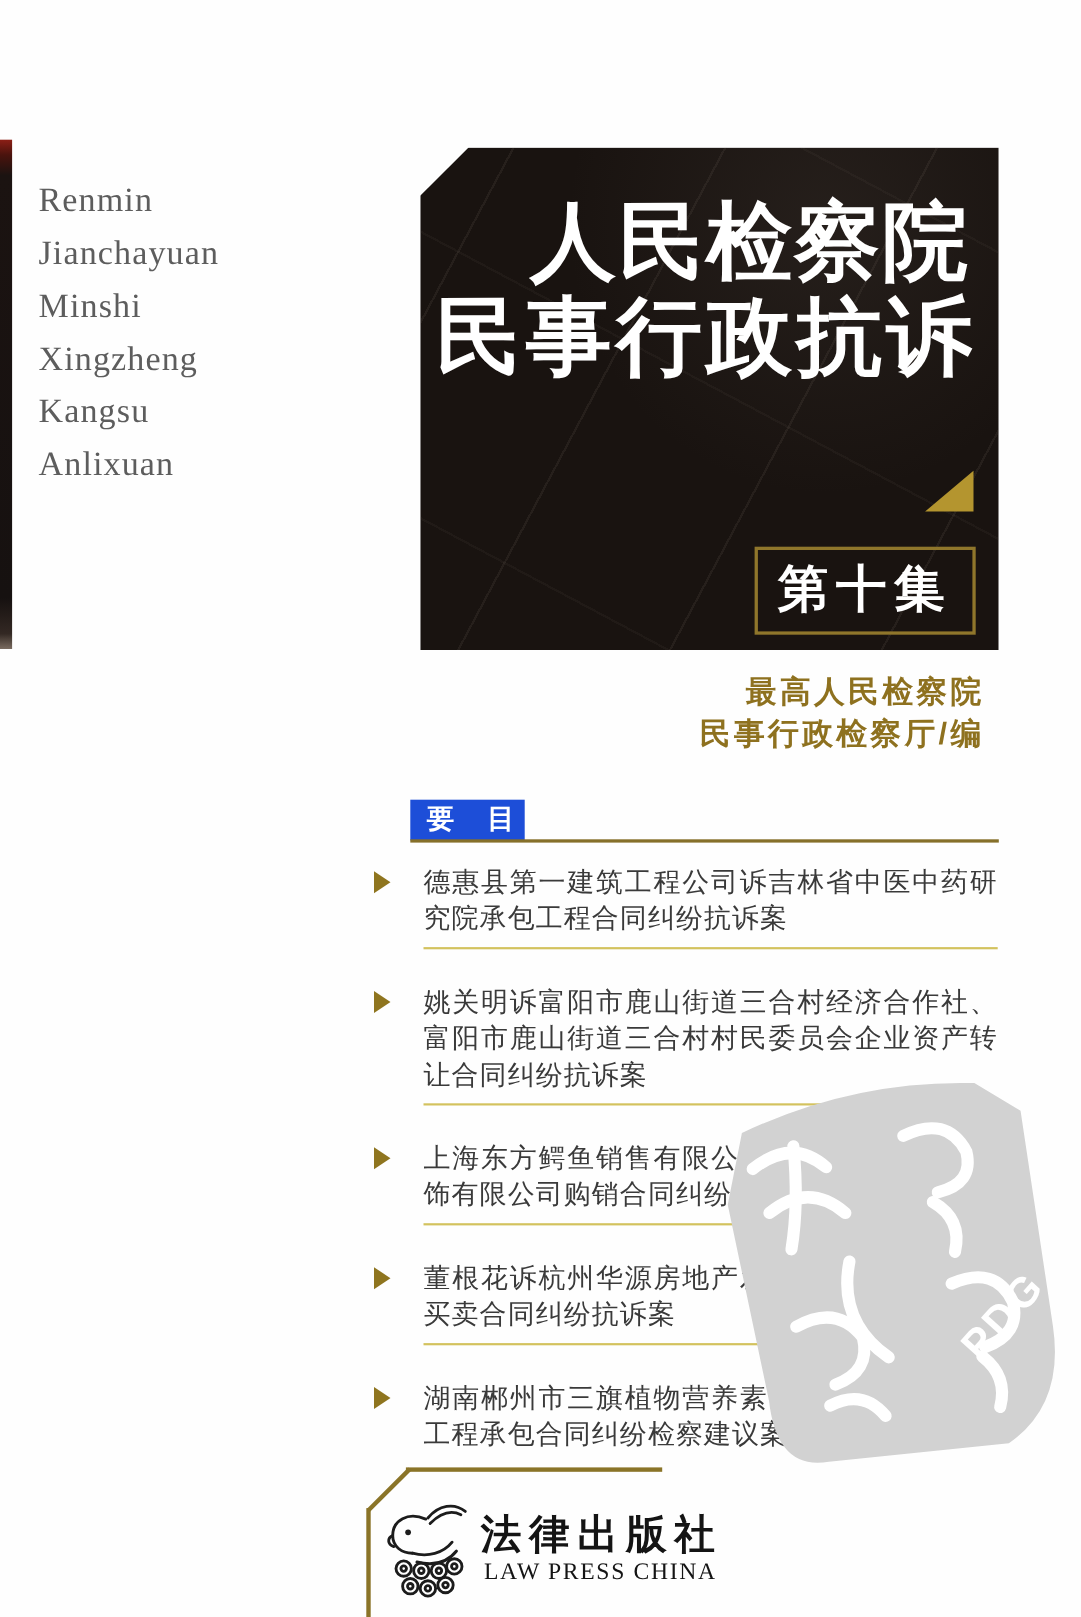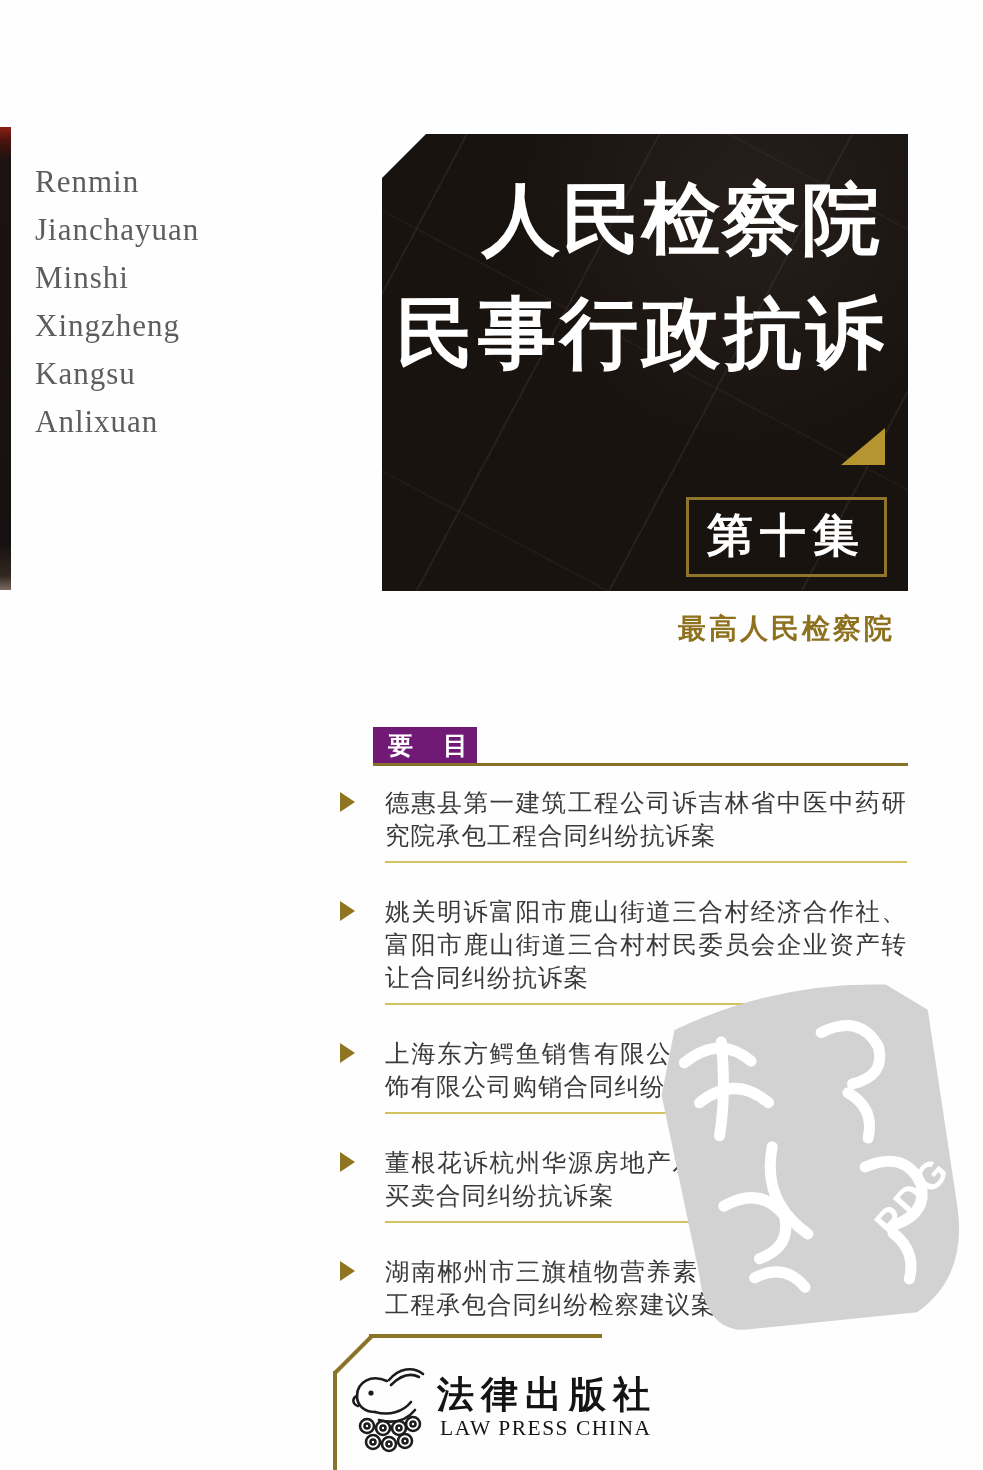--- a/index.html
+++ b/index.html
@@ -18,38 +18,38 @@
   
   .title-panel{position:absolute;left:382px;top:134px;width:526px;height:457px;
     background:
       radial-gradient(ellipse at 70% 15%,rgba(95,85,78,.18),transparent 45%),
       repeating-linear-gradient(118deg,transparent 0 74px,rgba(120,108,98,.14) 74px 76px,transparent 76px 170px),
       repeating-linear-gradient(28deg,transparent 0 105px,rgba(100,90,82,.10) 105px 107px,transparent 107px 230px),
       #191310;
     clip-path:polygon(44px 0,100% 0,100% 100%,0 100%,0 44px);}
   .title-line1{position:absolute;right:26px;top:34px;color:#fff;font-size:78px;font-weight:bold;
     letter-spacing:2px;white-space:nowrap;}
-  .title-line2{position:absolute;left:14px;top:148px;color:#fff;font-size:78px;font-weight:bold;
+  .title-line2{position:absolute;left:14px;top:121px;color:#fff;font-size:78px;font-weight:bold;
     letter-spacing:4px;white-space:nowrap;text-align:center;}
   .title-line3{position:absolute;right:18px;top:232px;color:#bf2317;font-size:76px;font-weight:bold;
     letter-spacing:50px;white-space:nowrap;}
 
   .volume-wrap{position:absolute;right:21px;bottom:14px;}
   .volume-triangle{position:absolute;top:-37px;right:2px;width:0;height:0;
     border-left:44px solid transparent;border-bottom:37px solid #b4952f;}
   .volume-box{position:relative;border:3px solid #8f762b;padding:5px 18px 7px 18px;
     color:#fff;font-size:46px;font-weight:bold;letter-spacing:7px;white-space:nowrap;margin-top:32px;}
 
   
   .editors{position:absolute;right:88px;top:610px;text-align:right;color:#8e711f;
     font-weight:bold;font-size:28px;line-height:38px;letter-spacing:3px;}
 
   
   .toc-header{position:absolute;left:373px;top:727px;width:535px;}
-  .toc-header-box{width:104px;height:37px;background:#701a75;color:#fff;
+  .toc-header-box{width:104px;height:37px;background:#1d4ed8;color:#fff;
     font-size:25px;font-weight:bold;letter-spacing:30px;line-height:37px;
     padding-left:15px;box-sizing:border-box;white-space:nowrap;overflow:hidden;}
   .toc-header-line{position:absolute;left:0;top:36px;width:535px;height:3px;background:#86702a;}
 
   
   .toc{position:absolute;left:385px;top:786px;width:522px;
     font-family:"Liberation Serif",serif;color:#3a3a3a;}
   .toc-item{position:relative;font-size:24.5px;line-height:33px;letter-spacing:1px;
     padding-bottom:9px;margin-bottom:32px;border-bottom:2px solid #d3c25e;text-align:justify;}
   .toc-item.no-rule{border-bottom:none;}
@@ -96,20 +96,21 @@
     <div class="title-line1">人民检察院</div>
     <div class="title-line2">民事行政抗诉</div>
     <div class="volume-wrap">
       <div class="volume-triangle"></div>
       <div class="volume-box">第十集</div>
     </div>
   </div>
 
   <div class="editors">
     <div>最高人民检察院</div>
+    <div>民事行政检察厅/编</div>
   </div>
 
   <div class="toc-header">
     <div class="toc-header-box">要目</div>
     <div class="toc-header-line"></div>
   </div>
 
   <div class="toc">
     <div class="toc-item">
       <span class="bullet"></span>

